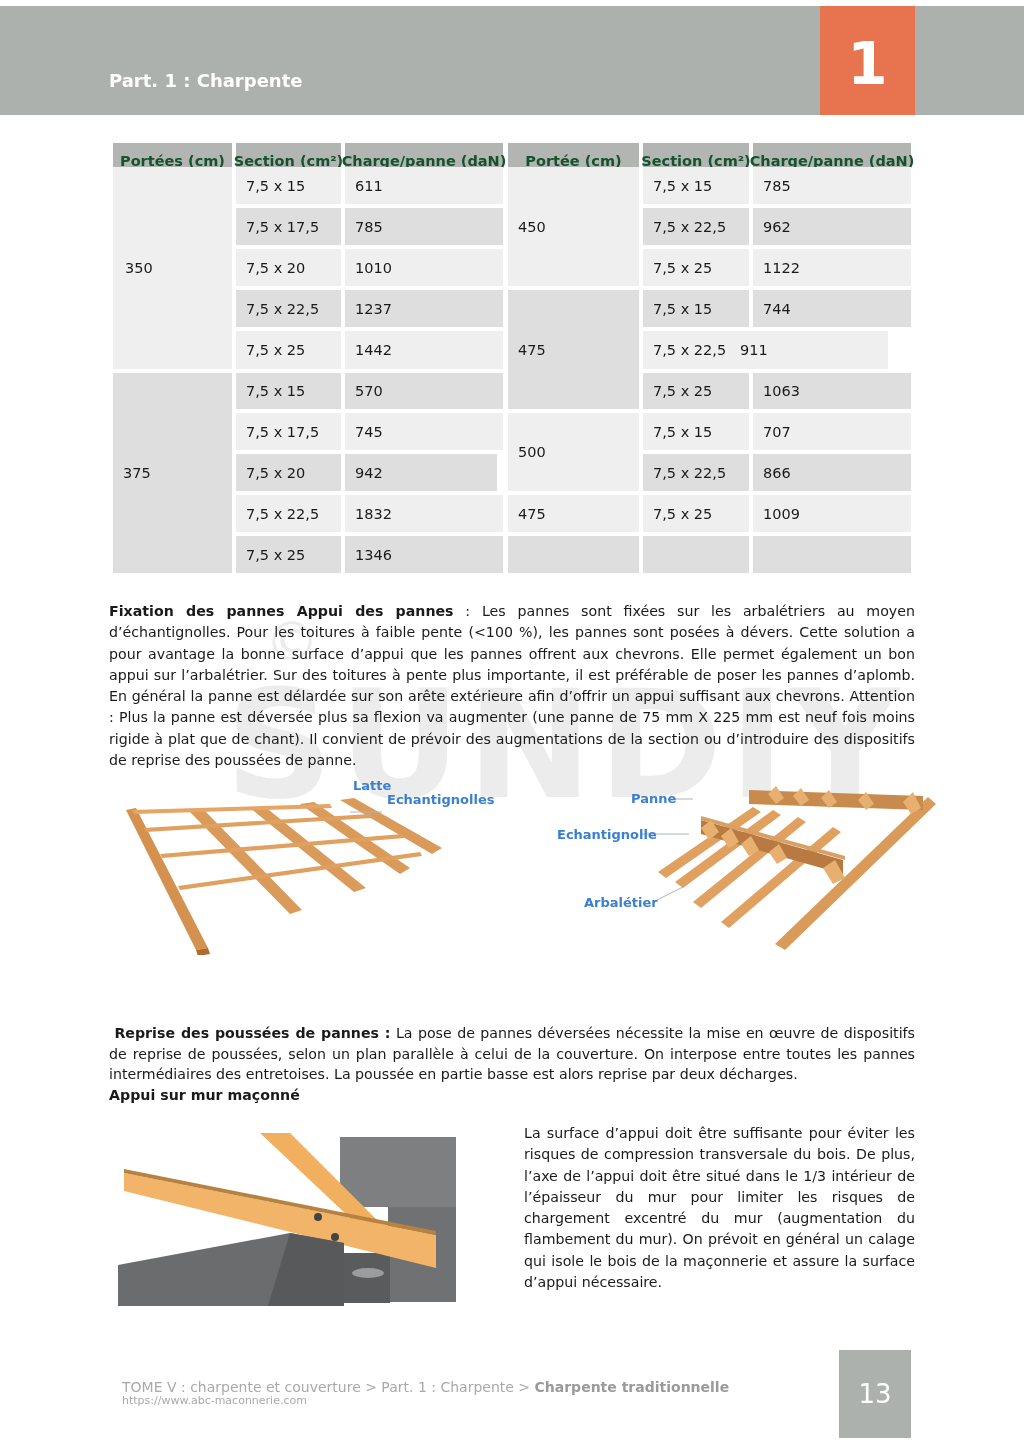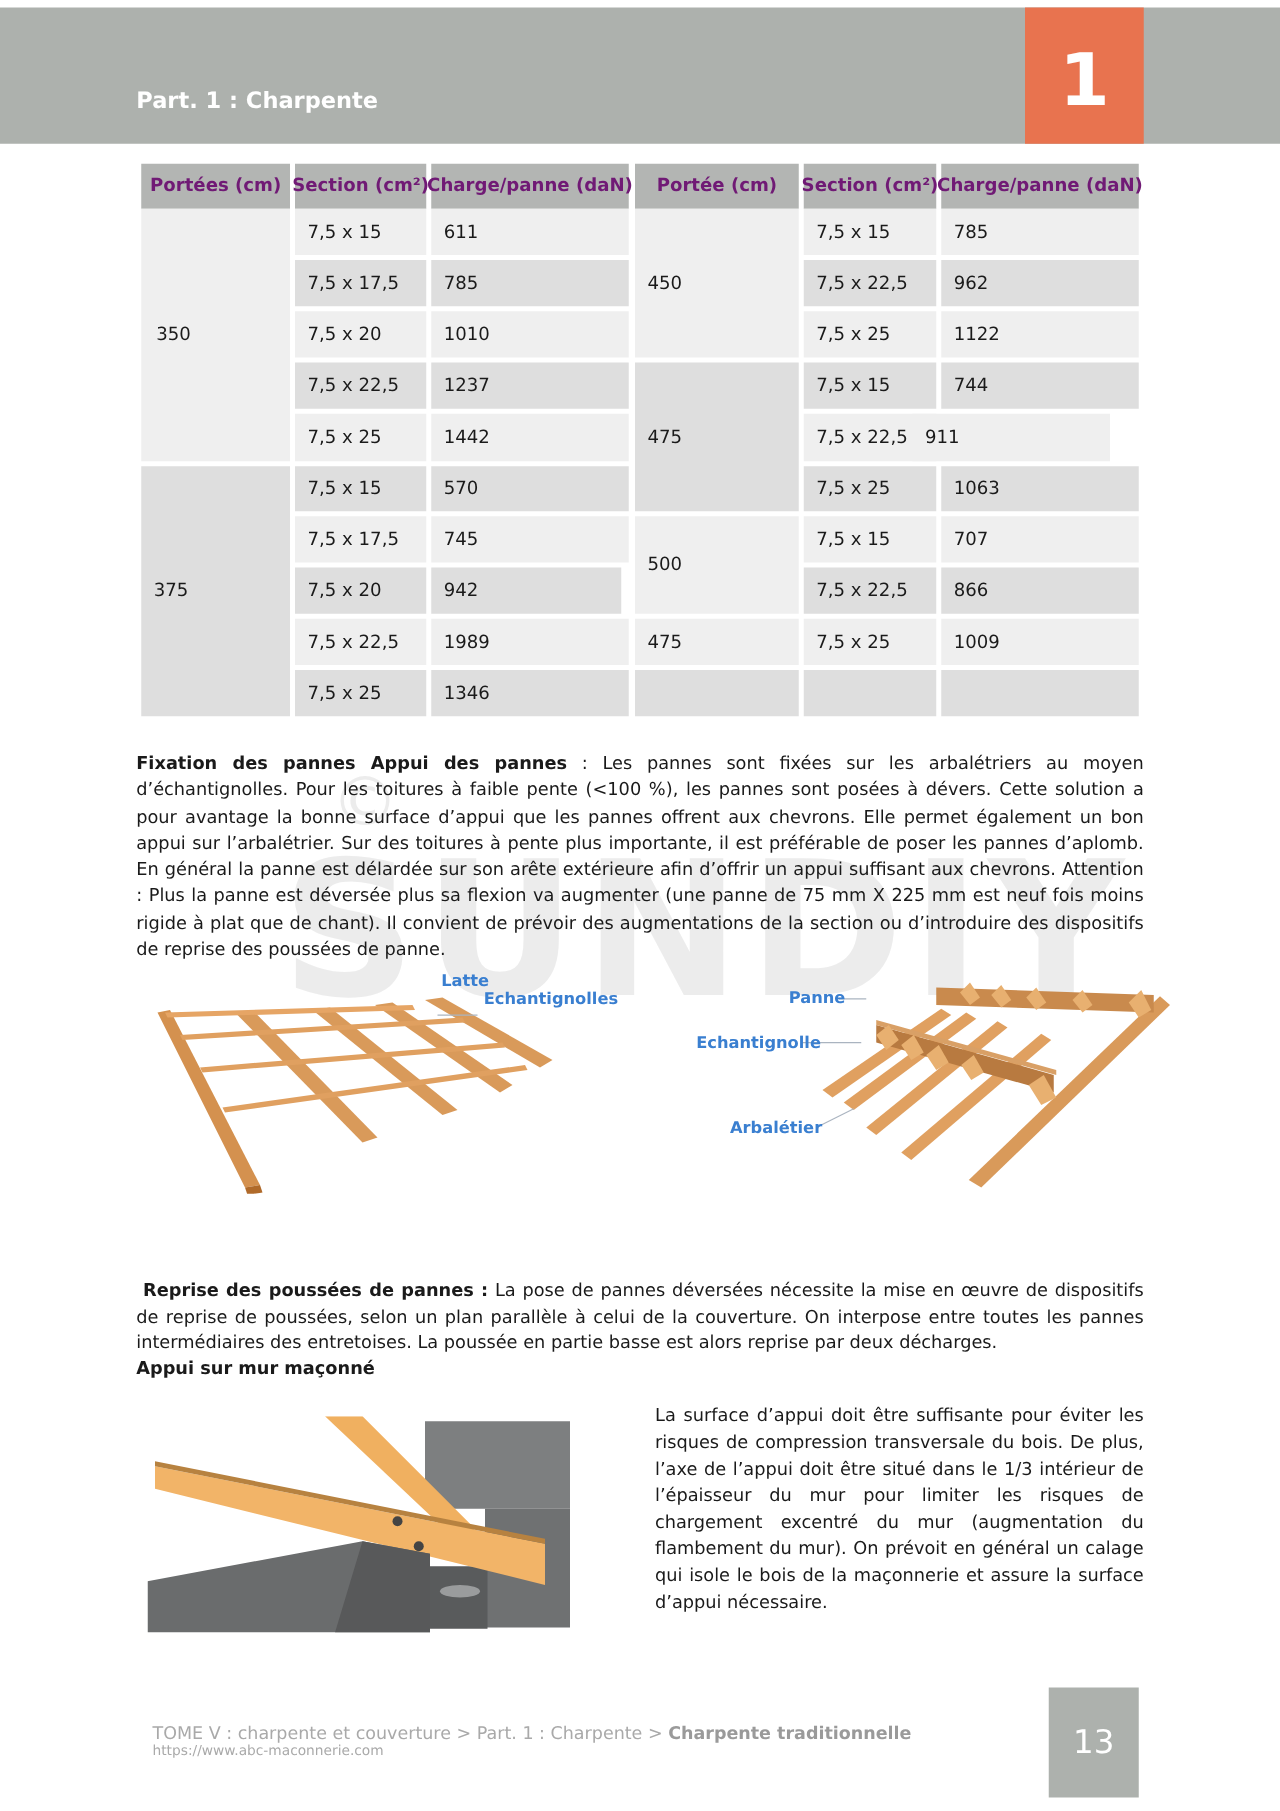--- a/index.html
+++ b/index.html
@@ -3,21 +3,21 @@
 <meta charset="utf-8">
 <style>
   * { box-sizing: border-box; margin: 0; padding: 0; }
   html, body { width: 1024px; height: 1449px; background: #ffffff; }
   body { position: relative; font-family: "DejaVu Sans", sans-serif; color: #1a1a1a; overflow: hidden; }
 
   .header-band { position: absolute; left: 0; top: 6px; width: 1024px; height: 109px; background: #adb1ad; }
   .header-title { position: absolute; left: 109px; top: 70px; font-family: "DejaVu Sans", sans-serif; font-weight: bold; font-size: 18px; color: #ffffff; }
   .chapter-box { position: absolute; left: 820px; top: 6px; width: 95px; height: 109px; background: #e8734f; display: flex; align-items: center; justify-content: center; }
   .chapter-num { font-family: "DejaVu Sans", sans-serif; font-weight: bold; font-size: 58px; color: #ffffff; line-height: 1; margin-top: 6px; }
-  .th { position: absolute; top: 131px; height: 36px; background: #b3b5b3; font-weight: bold; font-size: 14.5px; color: #701a75; display: flex; align-items: center; justify-content: center; white-space: nowrap; }
+  .th { position: absolute; top: 143px; height: 36px; background: #b3b5b3; font-weight: bold; font-size: 14.5px; color: #14532d; display: flex; align-items: center; justify-content: center; white-space: nowrap; }
   .cell { position: absolute; display: flex; align-items: center; padding-left: 10px; font-size: 14.5px; color: #1a1a1a; white-space: nowrap; }
   .c-light { background: #efefef; }
   .c-dark { background: #dedede; }
 
   .para { position: absolute; left: 109px; width: 806px; font-family: "DejaVu Sans", sans-serif; font-size: 14.2px; line-height: 21.3px; color: #1a1a1a; text-align: justify; }
   .para b { font-weight: bold; }
   .para-right { position: absolute; left: 524px; top: 1123px; width: 391px; font-size: 14.2px; line-height: 21.3px; text-align: justify; color: #1a1a1a; }
 
   .watermark { position: absolute; left: 225px; top: 670px; width: 600px; height: 180px; pointer-events: none; }
   .wm-text { position: absolute; left: 0; top: 0; font-family: "DejaVu Sans", sans-serif; font-weight: bold; font-size: 150px; letter-spacing: 6px; color: rgba(200,200,200,0.35); line-height: 1; }
@@ -64,21 +64,21 @@
   <div class="cell c-light" style="left:345px;top:331px;width:158px;height:38px;">1442</div>
 
   <div class="cell c-dark" style="left:113px;top:373px;width:119px;height:200px;">375</div>
   <div class="cell c-dark" style="left:236px;top:373px;width:105px;height:36px;">7,5 x 15</div>
   <div class="cell c-dark" style="left:345px;top:373px;width:158px;height:36px;">570</div>
   <div class="cell c-light" style="left:236px;top:413px;width:105px;height:37px;">7,5 x 17,5</div>
   <div class="cell c-light" style="left:345px;top:413px;width:158px;height:37px;">745</div>
   <div class="cell c-dark" style="left:236px;top:454px;width:105px;height:37px;">7,5 x 20</div>
   <div class="cell c-dark" style="left:345px;top:454px;width:152px;height:37px;">942</div>
   <div class="cell c-light" style="left:236px;top:495px;width:105px;height:37px;">7,5 x 22,5</div>
-  <div class="cell c-light" style="left:345px;top:495px;width:158px;height:37px;">1989</div>
+  <div class="cell c-light" style="left:345px;top:495px;width:158px;height:37px;">1832</div>
   <div class="cell c-dark" style="left:236px;top:536px;width:105px;height:37px;">7,5 x 25</div>
   <div class="cell c-dark" style="left:345px;top:536px;width:158px;height:37px;">1346</div>
 
   <div class="cell c-light" style="left:508px;top:167px;width:131px;height:119px;">450</div>
   <div class="cell c-light" style="left:643px;top:167px;width:106px;height:37px;">7,5 x 15</div>
   <div class="cell c-light" style="left:753px;top:167px;width:158px;height:37px;">785</div>
   <div class="cell c-dark" style="left:643px;top:208px;width:106px;height:37px;">7,5 x 22,5</div>
   <div class="cell c-dark" style="left:753px;top:208px;width:158px;height:37px;">962</div>
   <div class="cell c-light" style="left:643px;top:249px;width:106px;height:37px;">7,5 x 25</div>
   <div class="cell c-light" style="left:753px;top:249px;width:158px;height:37px;">1122</div>

